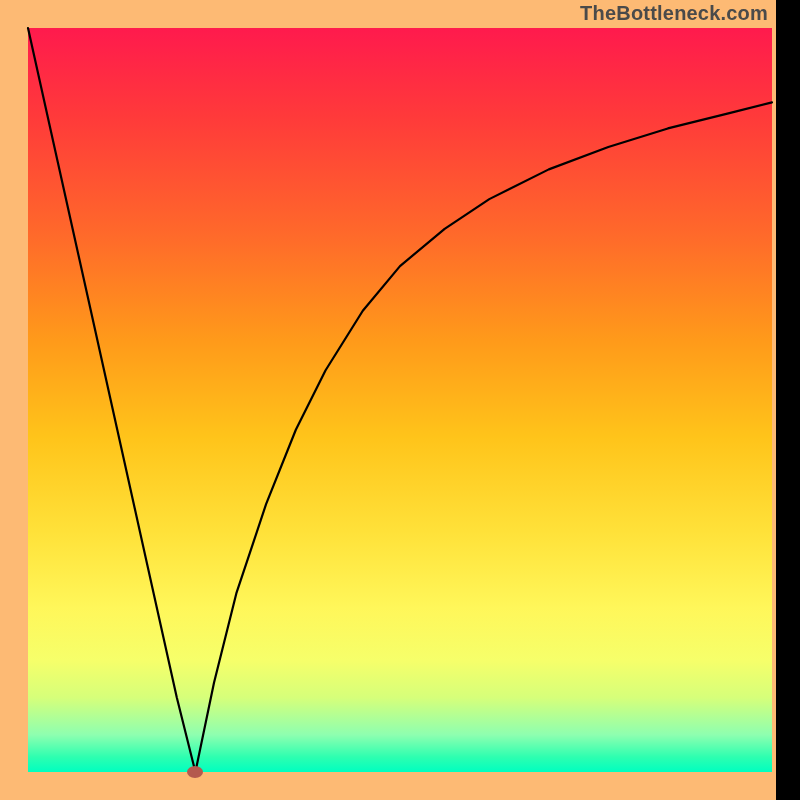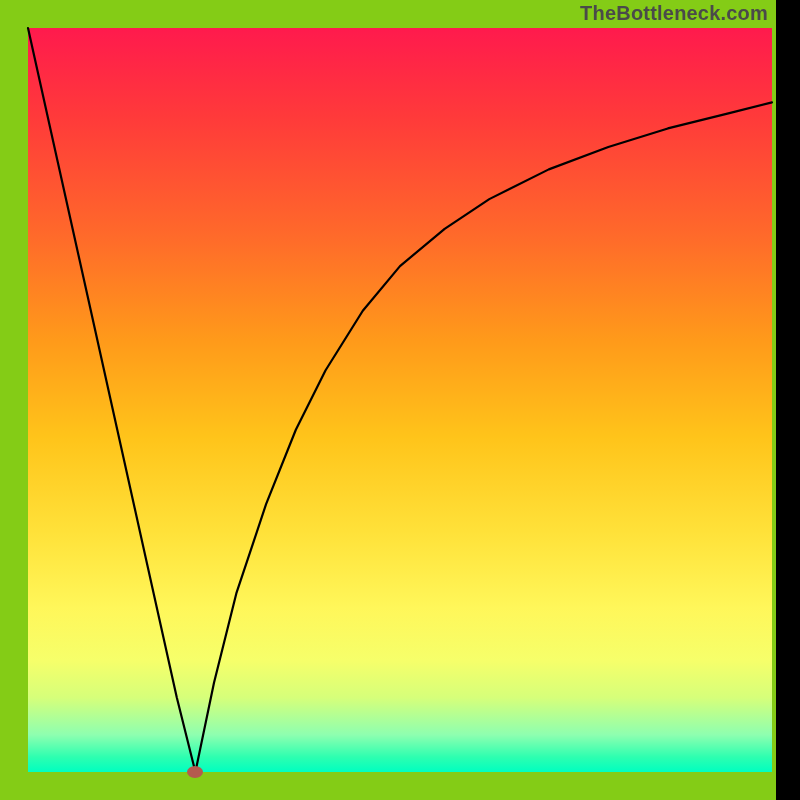--- a/index.html
+++ b/index.html
@@ -8,21 +8,21 @@
     width: 800px;
     height: 800px;
     background: #000;
     font-family: Arial, Helvetica, sans-serif;
     overflow: hidden;
   }
   .frame {
     position: relative;
     width: 776px;
     height: 800px;
-    background: #84cc16;
+    background: #fdba74;
   }
   .attribution {
     position: absolute;
     top: 2px;
     right: 8px;
     color: #4a4a4a;
     font-size: 20px;
     font-weight: 600;
     letter-spacing: 0.2px;
     z-index: 5;

